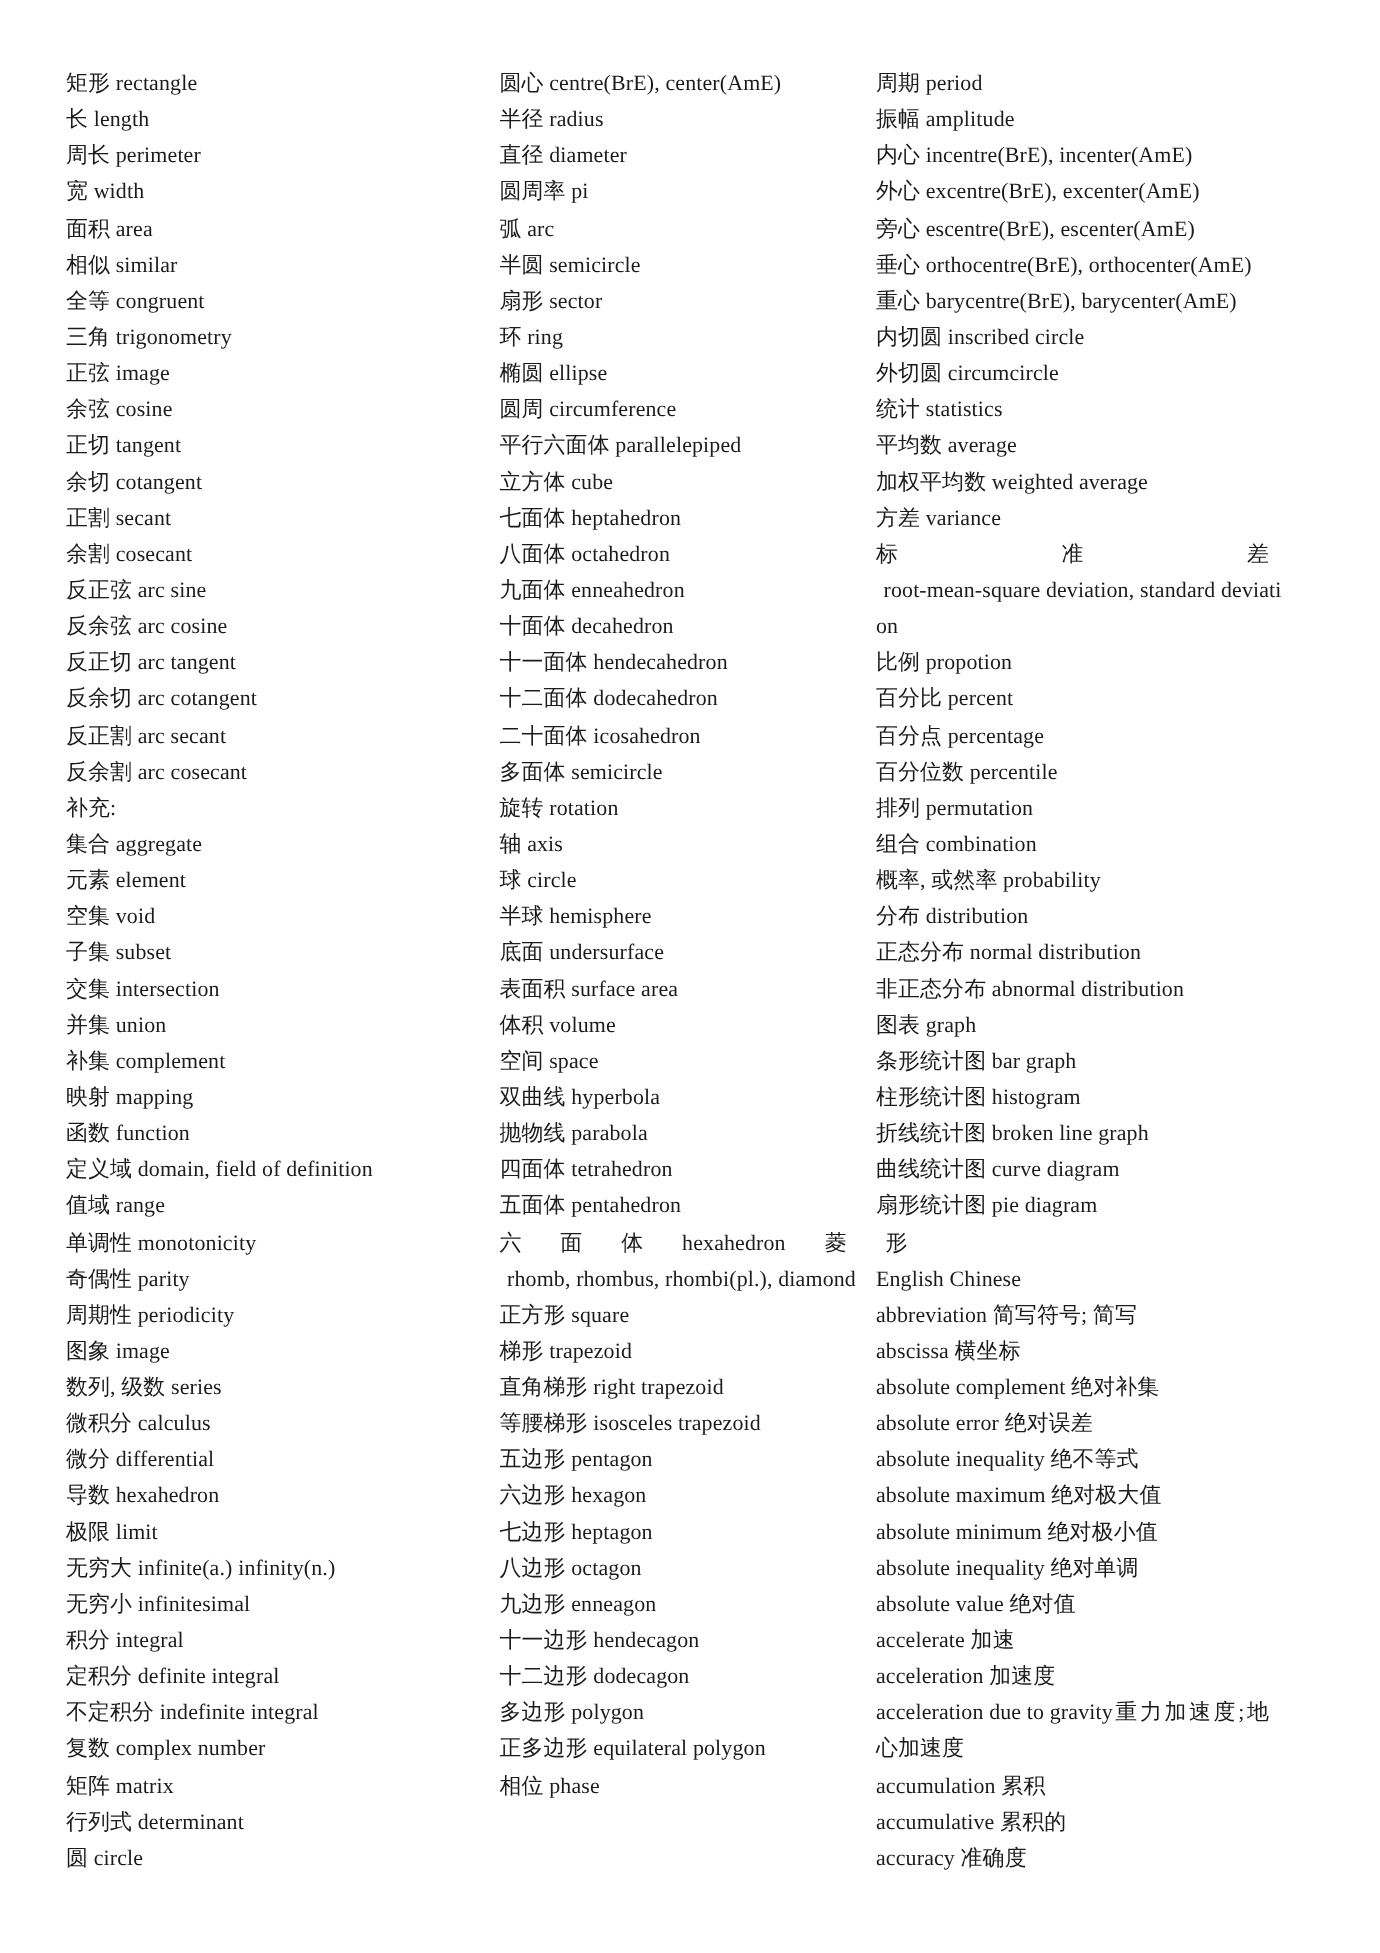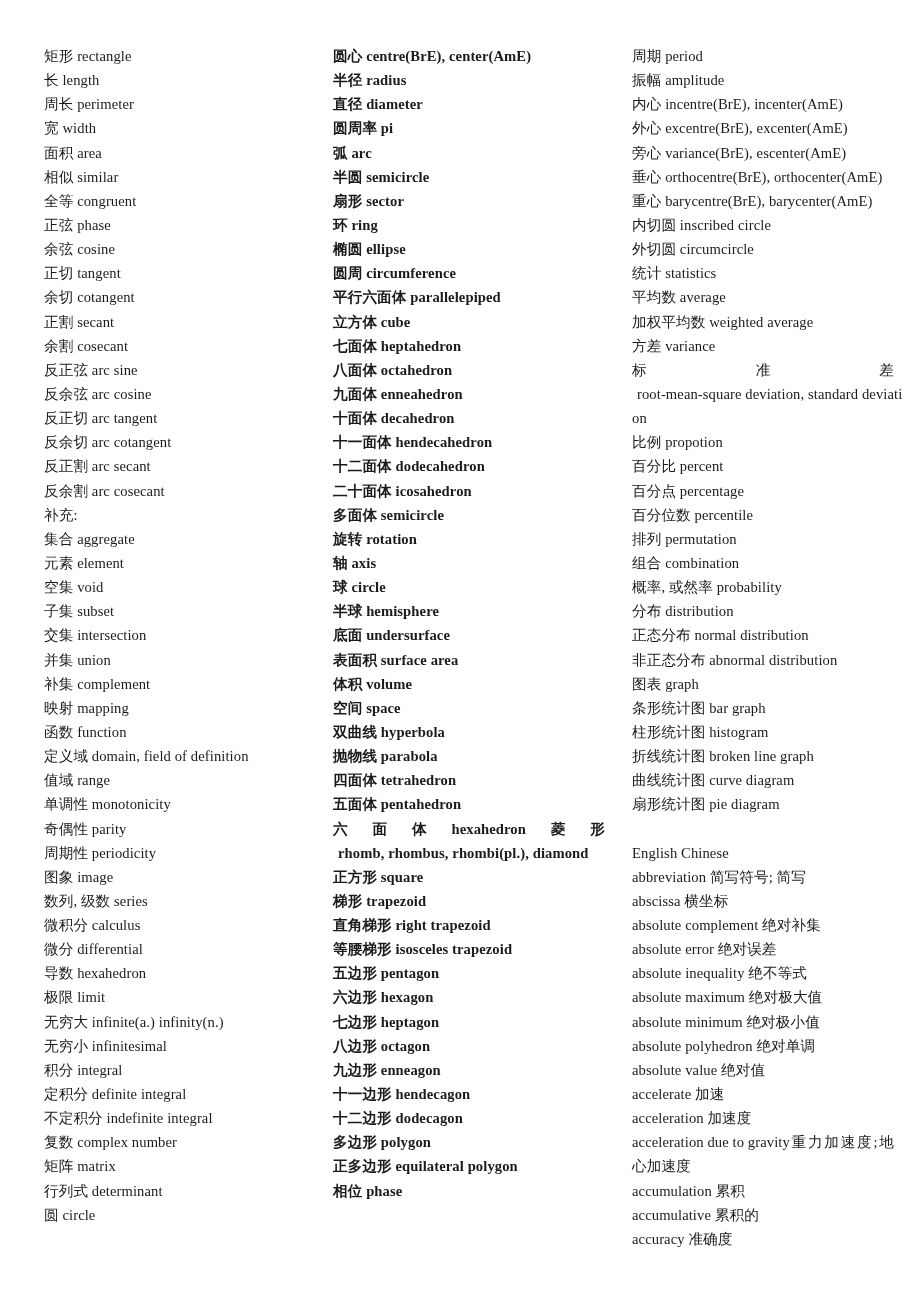--- a/index.html
+++ b/index.html
@@ -27,22 +27,22 @@
     position: absolute;
     left: 0;
     top: 44px;
     width: 920px;
   }
   .col {
     position: absolute;
     top: 0;
   }
   #col-1 { left: 44px;  width: 272px; }
-  #col-2 { left: 333px; width: 272px; font-weight: bold; }
-  #col-3 { left: 632px; width: 262px; }
+  #col-2 { left: 333px; width: 272px; }
+  #col-3 { left: 584px; width: 262px; }
 
   .entry {
     height: 24.15px;
     line-height: 24.15px;
     font-size: 14.6px;
     white-space: nowrap;
     letter-spacing: 0.1px;
   }
   .entry.just {
     display: flex;
@@ -58,21 +58,22 @@
 <div class="page">
   <div class="columns">
     <div class="col" id="col-1">
         <div class="entry">矩形 rectangle</div>
         <div class="entry">长 length</div>
         <div class="entry">周长 perimeter</div>
         <div class="entry">宽 width</div>
         <div class="entry">面积 area</div>
         <div class="entry">相似 similar</div>
         <div class="entry">全等 congruent</div>
-        <div class="entry">正弦 phase</div>
+        <div class="entry">三角 trigonometry</div>
+        <div class="entry">正弦 image</div>
         <div class="entry">余弦 cosine</div>
         <div class="entry">正切 tangent</div>
         <div class="entry">余切 cotangent</div>
         <div class="entry">正割 secant</div>
         <div class="entry">余割 cosecant</div>
         <div class="entry">反正弦 arc sine</div>
         <div class="entry">反余弦 arc cosine</div>
         <div class="entry">反正切 arc tangent</div>
         <div class="entry">反余切 arc cotangent</div>
         <div class="entry">反正割 arc secant</div>
@@ -163,21 +164,21 @@
         <div class="entry">十二边形 dodecagon</div>
         <div class="entry">多边形 polygon</div>
         <div class="entry">正多边形 equilateral polygon</div>
         <div class="entry">相位 phase</div>
       </div>
     <div class="col" id="col-3">
         <div class="entry">周期 period</div>
         <div class="entry">振幅 amplitude</div>
         <div class="entry">内心 incentre(BrE), incenter(AmE)</div>
         <div class="entry">外心 excentre(BrE), excenter(AmE)</div>
-        <div class="entry">旁心 variance(BrE), escenter(AmE)</div>
+        <div class="entry">旁心 escentre(BrE), escenter(AmE)</div>
         <div class="entry">垂心 orthocentre(BrE), orthocenter(AmE)</div>
         <div class="entry">重心 barycentre(BrE), barycenter(AmE)</div>
         <div class="entry">内切圆 inscribed circle</div>
         <div class="entry">外切圆 circumcircle</div>
         <div class="entry">统计 statistics</div>
         <div class="entry">平均数 average</div>
         <div class="entry">加权平均数 weighted average</div>
         <div class="entry">方差 variance</div>
         <div class="entry just">
           <span>标</span>
@@ -204,21 +205,21 @@
         <div class="entry">扇形统计图 pie diagram</div>
         <div class="entry">&nbsp;</div>
         <div class="entry">English Chinese</div>
         <div class="entry">abbreviation 简写符号; 简写</div>
         <div class="entry">abscissa 横坐标</div>
         <div class="entry">absolute complement 绝对补集</div>
         <div class="entry">absolute error 绝对误差</div>
         <div class="entry">absolute inequality 绝不等式</div>
         <div class="entry">absolute maximum 绝对极大值</div>
         <div class="entry">absolute minimum 绝对极小值</div>
-        <div class="entry">absolute polyhedron 绝对单调</div>
+        <div class="entry">absolute inequality 绝对单调</div>
         <div class="entry">absolute value 绝对值</div>
         <div class="entry">accelerate 加速</div>
         <div class="entry">acceleration 加速度</div>
         <div class="entry just">
           <span>acceleration due to gravity</span>
           <span>重</span>
           <span>力</span>
           <span>加</span>
           <span>速</span>
           <span>度</span>

